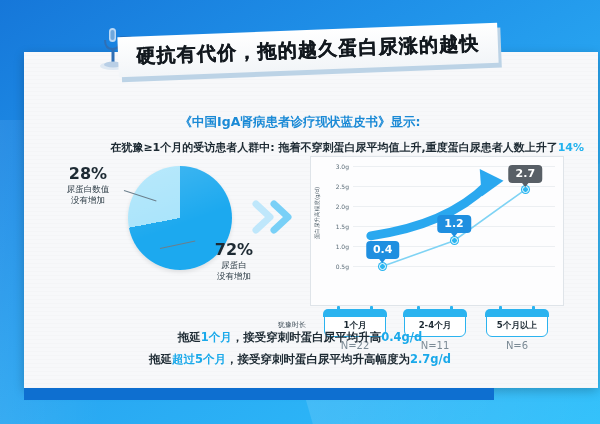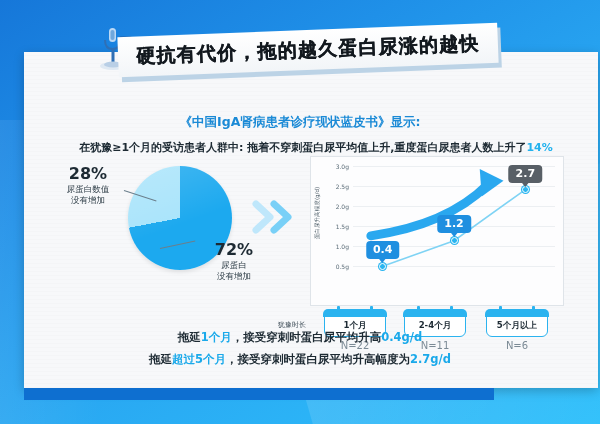--- a/index.html
+++ b/index.html
@@ -80,22 +80,22 @@
   }
 
   
   .blue-title {
     position: absolute; left: 0; top: 62px; width: 552px;
     text-align: center;
     font-size: 12.5px; font-weight: bold; color: #1b8ad6;
     white-space: nowrap;
   }
   .sub-line {
-    position: absolute; left: 16px; top: 88px; width: 552px;
-    text-align: center;
+    position: absolute; left: 8px; top: 88px; width: 552px;
+    text-align: right;
     font-size: 11px; font-weight: bold; color: #1d2a33;
     white-space: nowrap;
   }
   .sub-line .hl { color: #23b2ee; }
 
   
   .pie-area { position: absolute; left: 8px; top: 110px; width: 240px; height: 160px; }
   .pie {
     position: absolute; left: 96px; top: 4px;
     width: 104px; height: 104px; border-radius: 50%;

